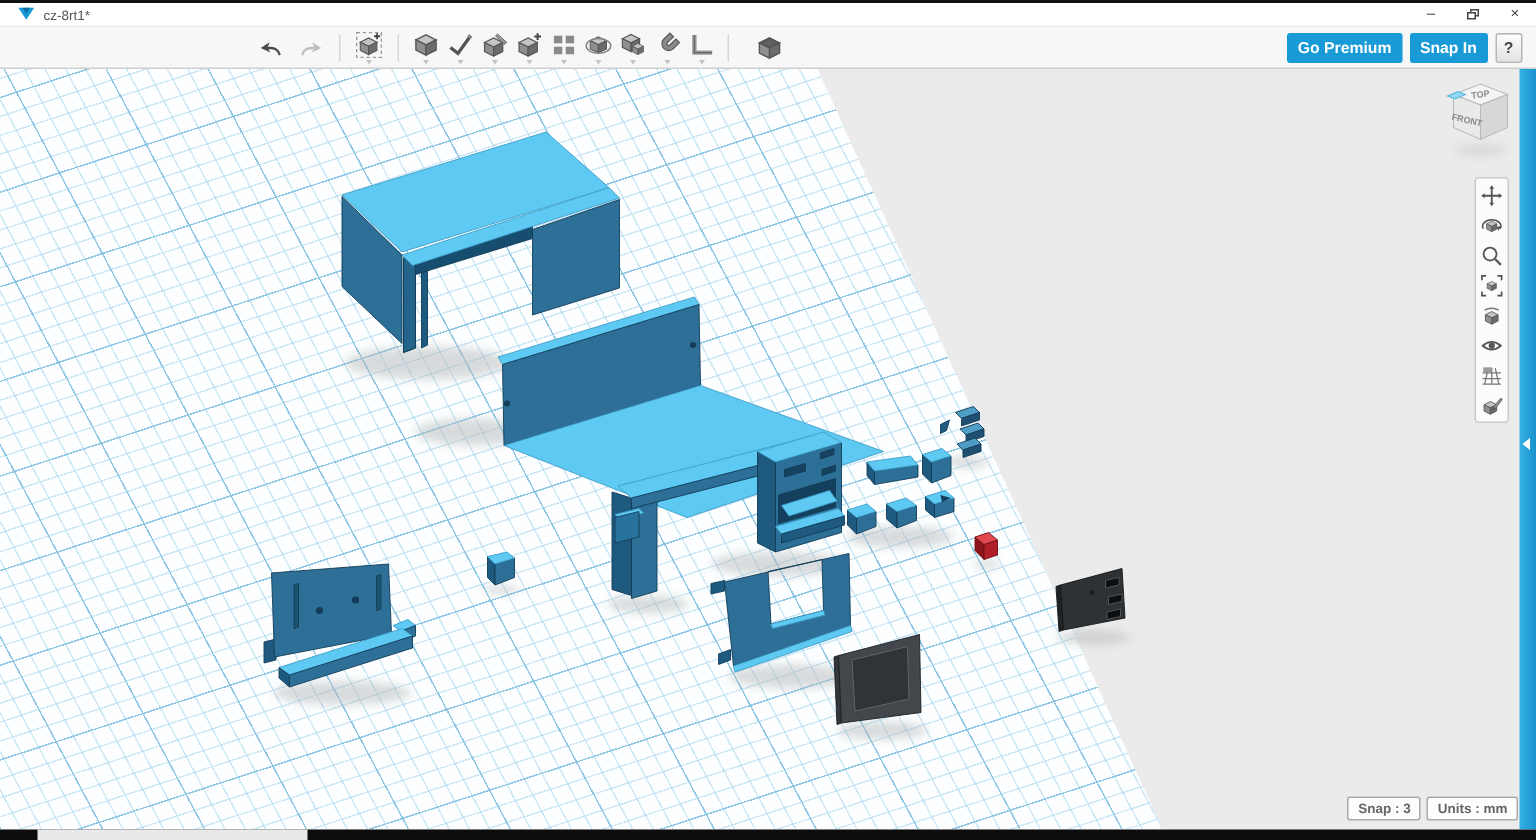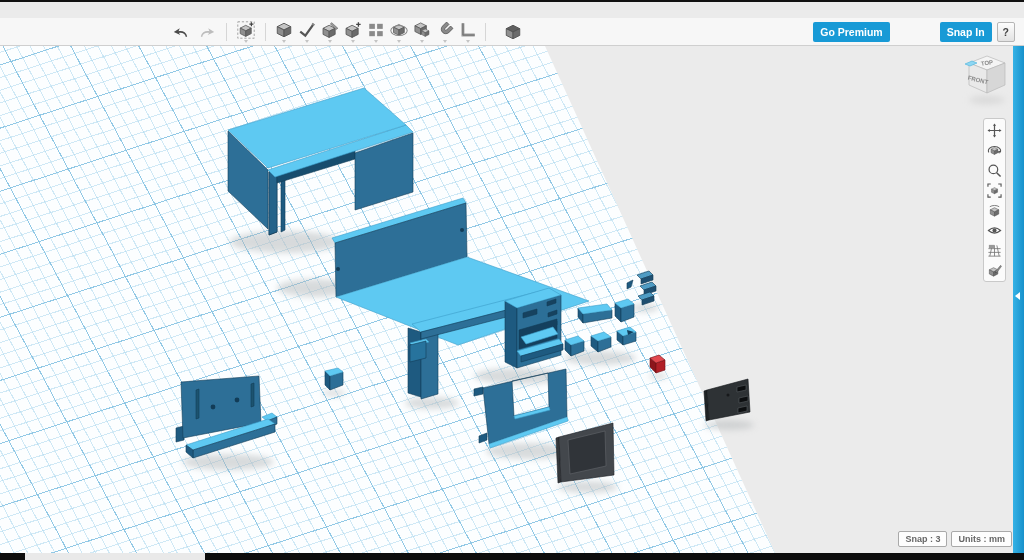--- a/index.html
+++ b/index.html
@@ -34,21 +34,21 @@
   .menu-caret { margin-left:14px; }
   .tb-spacer { width:168px; }
   .tool { width:26px; height:26px; display:flex; flex-direction:column; align-items:center;
     justify-content:center; cursor:pointer; }
   .tool.narrow { width:23px; }
   .tool .caret { width:0; height:0; border-left:2.5px solid transparent; border-right:2.5px solid transparent;
     border-top:3px solid #c4c4c4; margin-top:1px; }
   .tb-sep { width:1px; height:18px; background:#d6d6d6; margin:0 6px; }
   .tb-right { margin-left:auto; display:flex; align-items:center; gap:5px; padding-right:9px; }
   .btn-blue { background:#189ad6; color:#fff; font-size:10.5px; font-weight:bold;
-    padding:4px 7px; border-radius:2px; cursor:pointer;margin-left:45px; }
+    padding:4px 7px; border-radius:2px; cursor:pointer; }
   .btn-help { background:linear-gradient(#fdfdfd,#e2e2e2); border:1px solid #b5b5b5; color:#444;
     font-size:10.5px; font-weight:bold; padding:3px 5px; border-radius:2px; cursor:pointer; }
 
   
   .canvas { position:absolute; top:46px; left:0; right:0; height:507px; background:#ebebeb; overflow:hidden; }
   .grid-plane { position:absolute; inset:0;
     background:
       repeating-linear-gradient(62deg,  rgba(125,190,224,.75) 0 1px, transparent 1px 60px),
       repeating-linear-gradient(-18deg, rgba(125,190,224,.75) 0 1px, transparent 1px 60px),
       repeating-linear-gradient(62deg,  rgba(170,215,238,.55) 0 1px, transparent 1px 12px),
@@ -81,20 +81,37 @@
 
   svg text { user-select:none; }
 </style>
 </head>
 <body>
 
 <div id="app">
 
   <div class="win-topline"></div>
 
+  <div class="titlebar">
+    <svg class="app-ico" viewBox="0 0 12 10">
+      <path d="M0 0 L12 0 L6 9 Z" fill="#1b9ad7"></path>
+        <path d="M3 0 L9 0 L6 4.5 Z" fill="#0b6ea6"></path>
+    </svg>
+    <span class="win-title">cz-8rt1*</span>
+    <div class="win-controls">
+      <div class="win-btn">–</div>
+      <div class="win-btn">
+        <span class="restore-glyph">
+            <i class="b1"></i>
+            <i class="b2"></i>
+          </span>
+      </div>
+      <div class="win-btn">×</div>
+    </div>
+  </div>
 
   <div class="toolbar">
     <div class="tb-spacer"></div>
 
     <div class="tool">
       <svg width="18" height="16" viewBox="0 0 16 14">
         <path d="M13.5 11 C12.6 7.2 9.2 5.6 5.8 6.4 L6.9 3.6 L1.6 7 L7.4 9.7 L6.2 7.9 C9 7.3 11.6 8.5 12.3 11.4 Z" fill="#4a4a4a"></path>
       </svg>
     </div>
     <div class="tool">

